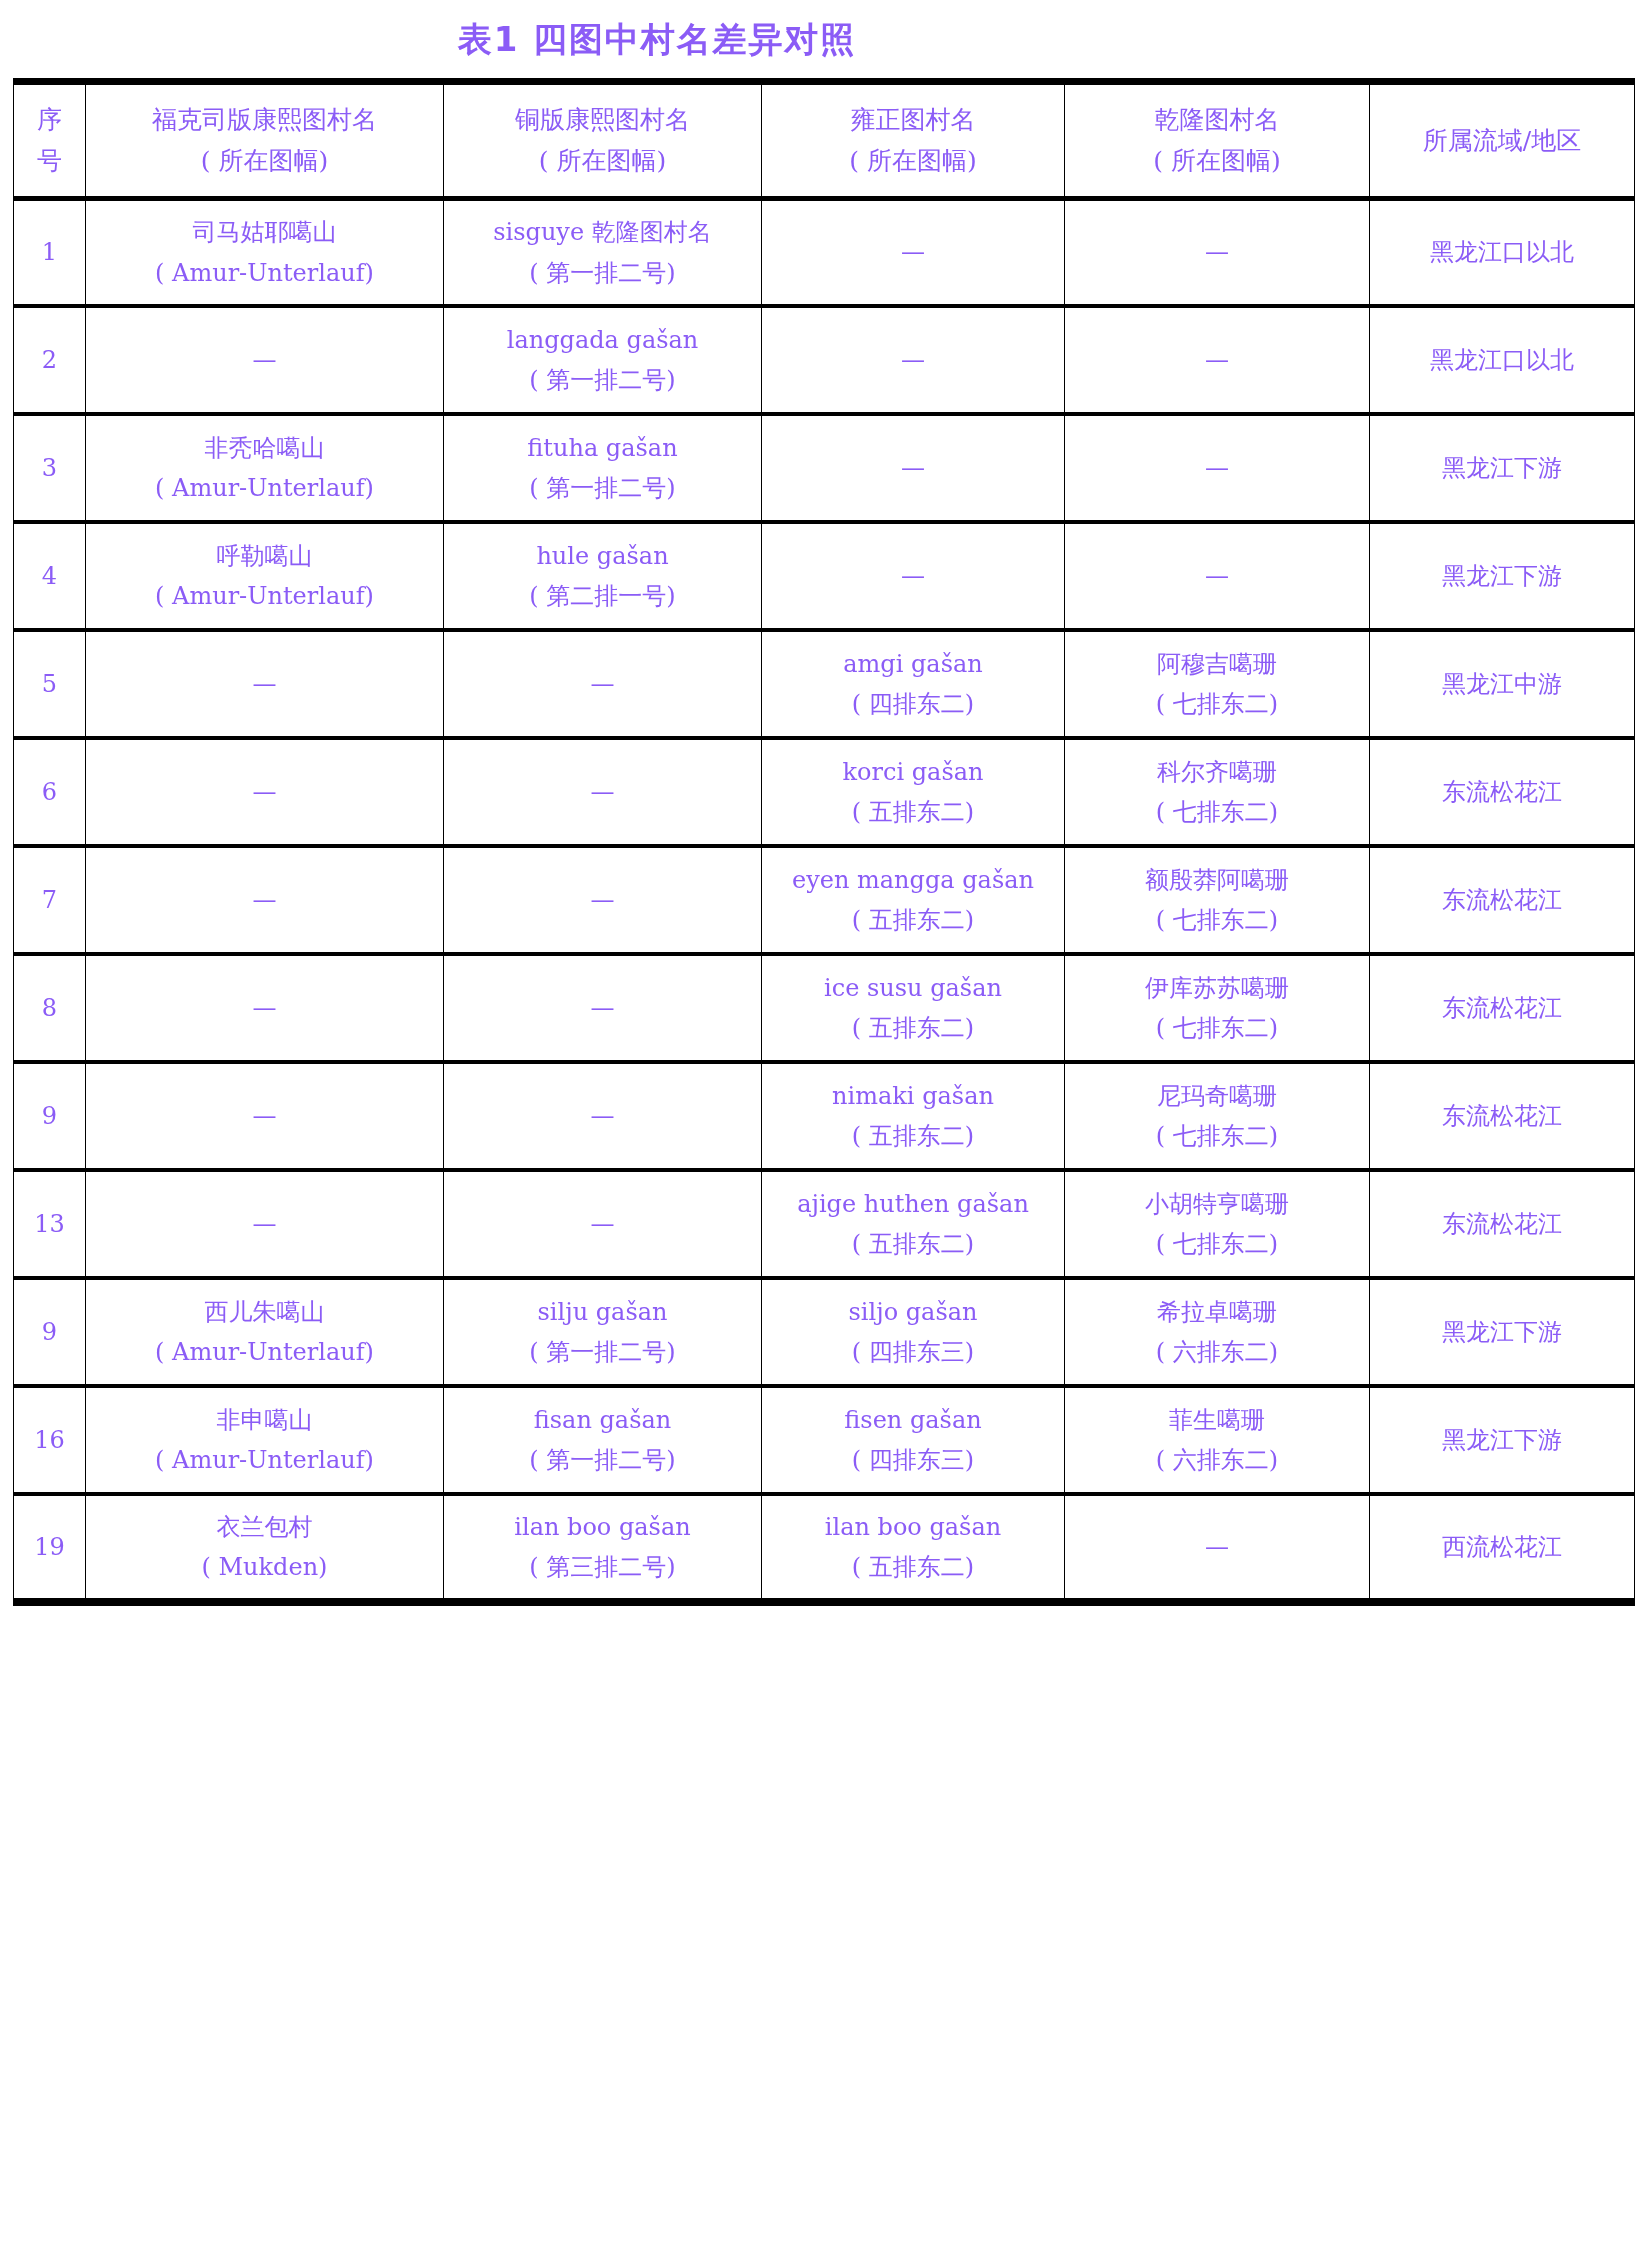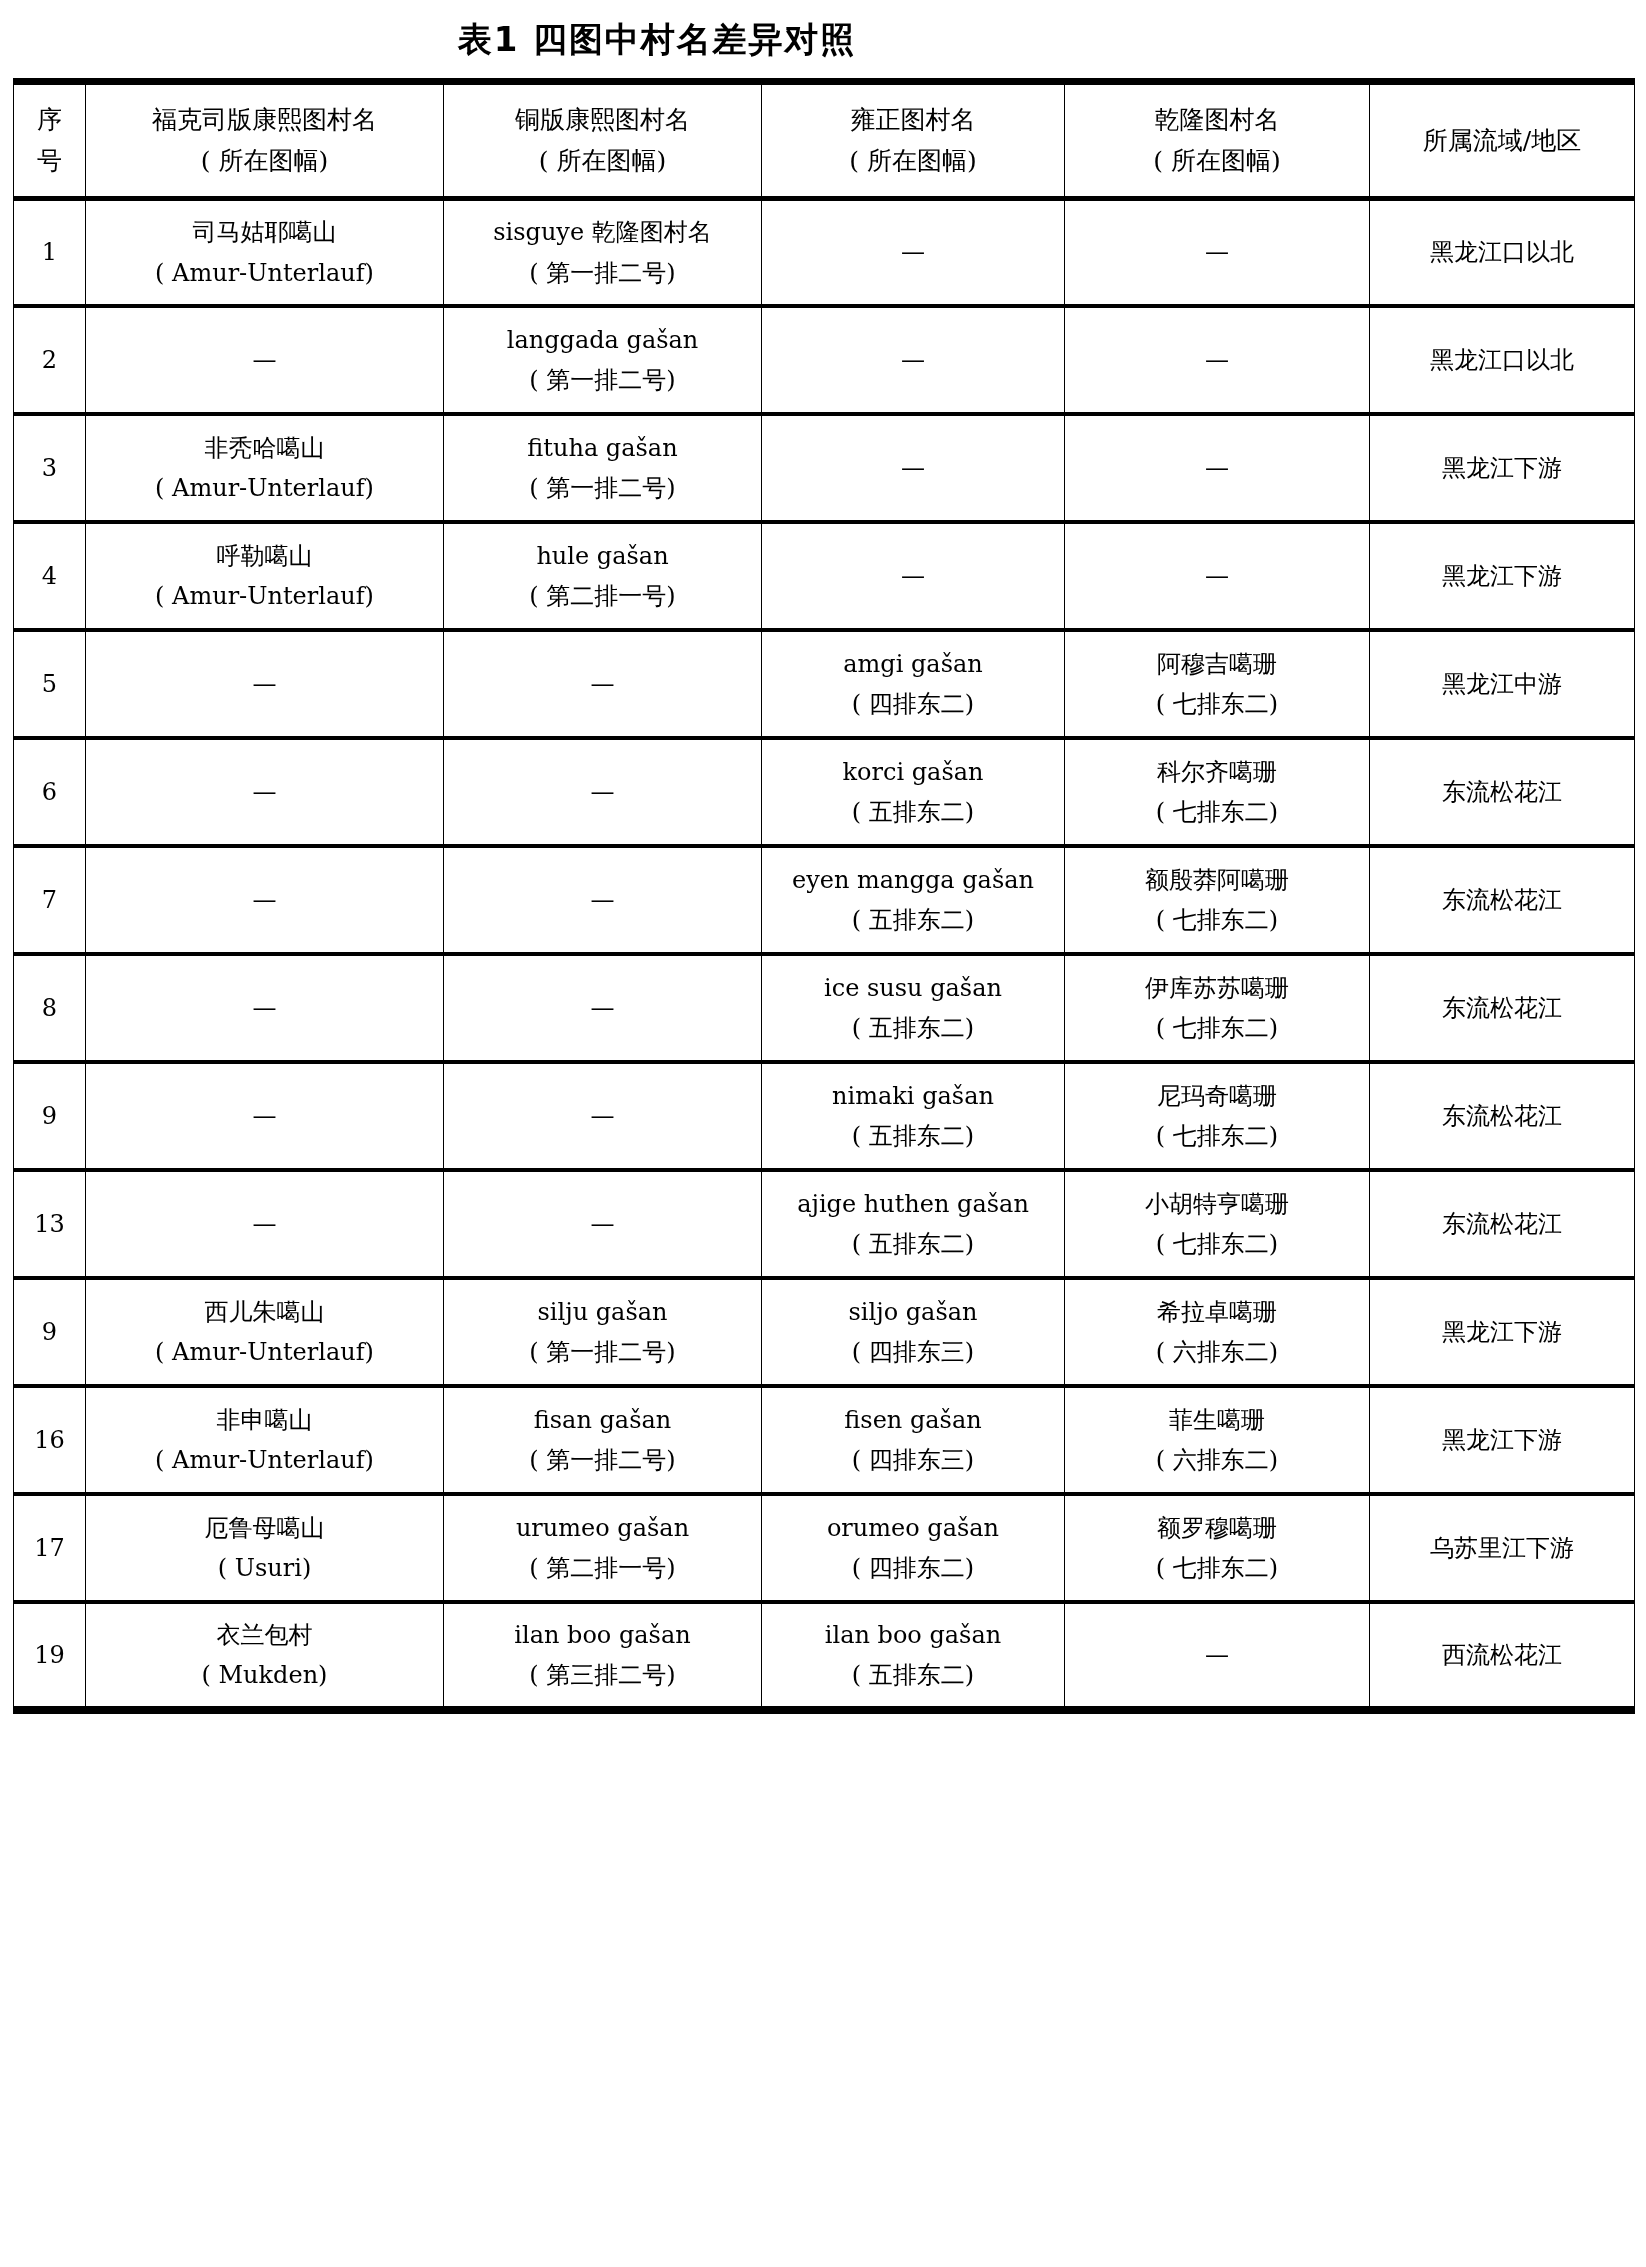--- a/index.html
+++ b/index.html
@@ -3,21 +3,21 @@
 <meta charset="utf-8">
 <style>
   html,body{margin:0;padding:0;background:#ffffff;}
   .page{
     width:1314px;
     height:2267px;
     box-sizing:border-box;
     background:#ffffff;
     padding:7.5px 13px 0 13px;
     font-family:"DejaVu Serif","Liberation Serif",serif;
-    color:#000000;
+    color:#8b5cf6;
   }
   .title{
     text-align:center;
     font-family:"DejaVu Sans","Liberation Sans",sans-serif;
     font-weight:bold;
     font-size:34px;
     letter-spacing:1.9px;
     padding:9.3px 0 15px 0;
   }
   table.cmp{
@@ -331,42 +331,20 @@
           </td>
           <td>
             <div class="cell-line">菲生噶珊</div>
             <div class="cell-line">( 六排东二)</div>
           </td>
           <td>
             <div class="cell-line">黑龙江下游</div>
           </td>
         </tr>
         <tr>
-          <td>17</td>
-          <td>
-            <div class="cell-line">厄鲁母噶山</div>
-            <div class="cell-line">( Usuri)</div>
-          </td>
-          <td>
-            <div class="cell-line">urumeo gašan</div>
-            <div class="cell-line">( 第二排一号)</div>
-          </td>
-          <td>
-            <div class="cell-line">orumeo gašan</div>
-            <div class="cell-line">( 四排东二)</div>
-          </td>
-          <td>
-            <div class="cell-line">额罗穆噶珊</div>
-            <div class="cell-line">( 七排东二)</div>
-          </td>
-          <td>
-            <div class="cell-line">乌苏里江下游</div>
-          </td>
-        </tr>
-        <tr>
           <td>19</td>
           <td>
             <div class="cell-line">衣兰包村</div>
             <div class="cell-line">( Mukden)</div>
           </td>
           <td>
             <div class="cell-line">ilan boo gašan</div>
             <div class="cell-line">( 第三排二号)</div>
           </td>
           <td>

